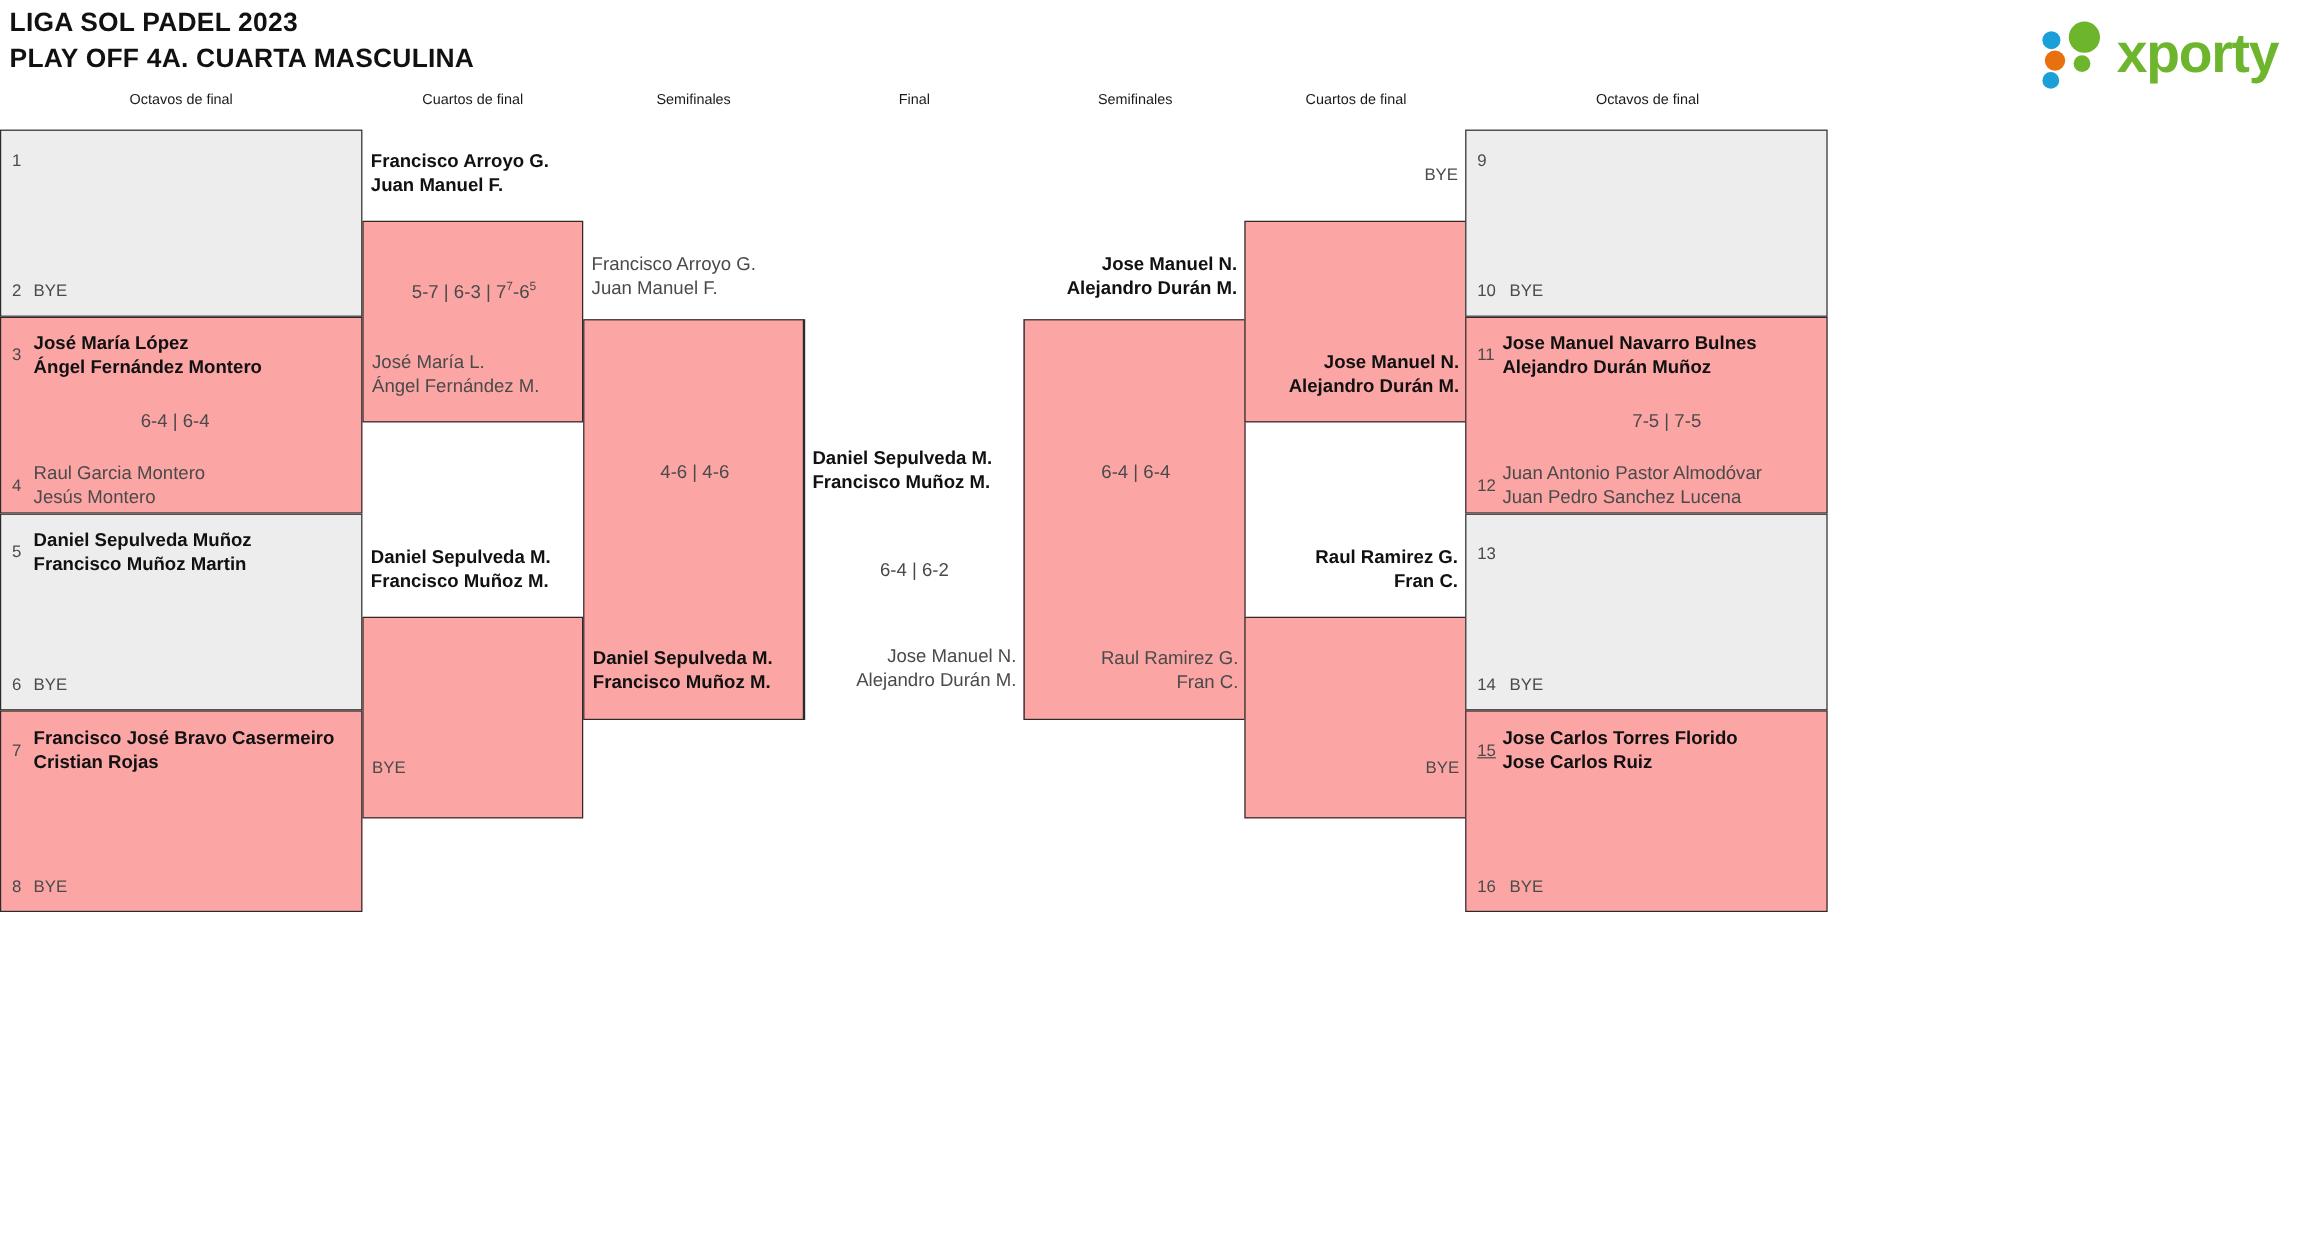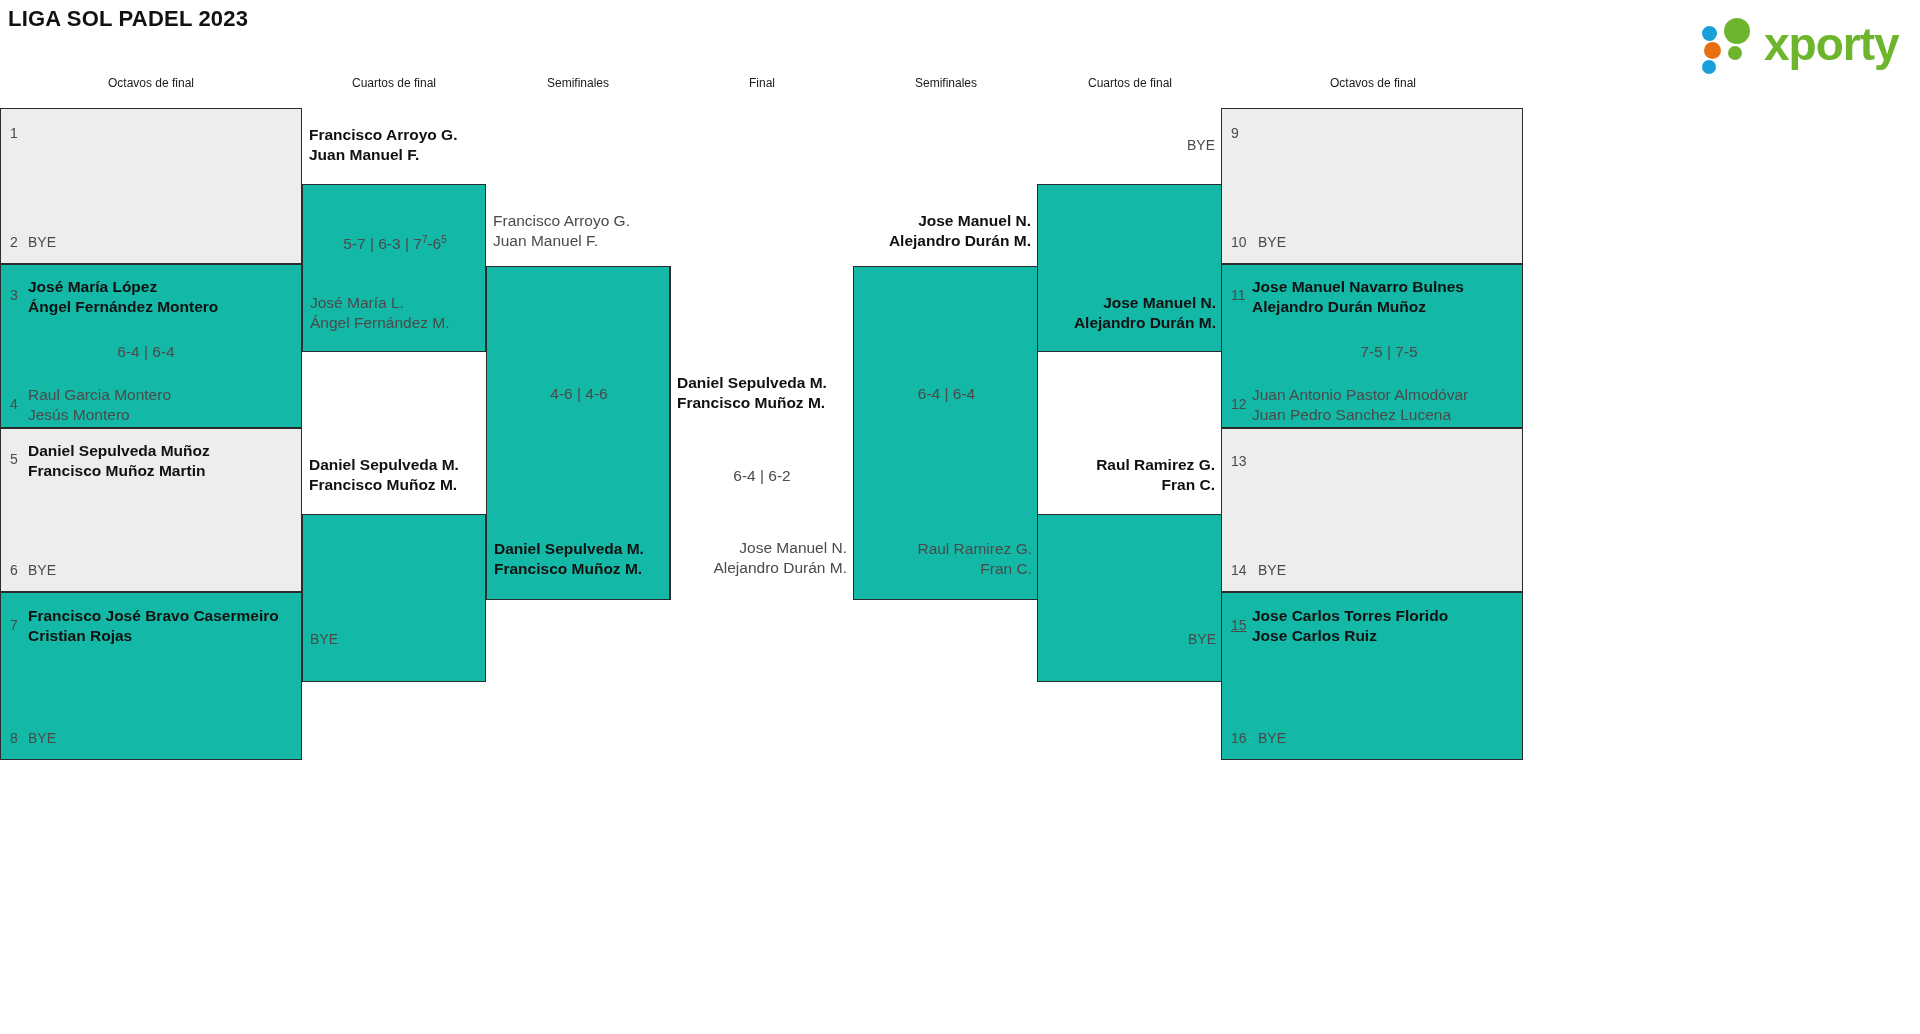--- a/index.html
+++ b/index.html
@@ -33,21 +33,21 @@
   .round-hdr {
     position: absolute; top: 76px;
     font-size: 12px; color: #1a1a1a; text-align: center;
     white-space: nowrap;
   }
 
   
   .mbox {
     position: absolute;
     border: 1px solid #2b2b2b;
-    background: #14b8a6;
+    background: #fca5a5;
   }
   .mbox.shaded { background: #ededed; }
 
   .seed {
     position: absolute;
     font-size: 14px; color: #4a4a4a;
     line-height: 16px; white-space: nowrap;
   }
   .team {
     position: absolute;
@@ -68,20 +68,21 @@
   
   .ln { position: absolute; background: #2b2b2b; }
 </style>
 </head>
 <body>
 
 <div id="root">
 
   <div class="title-block">
     <div class="title-line">LIGA SOL PADEL 2023</div>
+    <div class="title-line">PLAY OFF 4A. CUARTA MASCULINA</div>
   </div>
 
   <div class="logo">
     <div class="logo-dots">
       <div class="dot" style="left:0px;  top:8px;  width:15px; height:15px; background:#1b9fd8;"></div>
       <div class="dot" style="left:22px; top:0px;  width:26px; height:26px; background:#6cb52d;"></div>
       <div class="dot" style="left:2px;  top:24px; width:17px; height:17px; background:#e8700f;"></div>
       <div class="dot" style="left:26px; top:28px; width:14px; height:14px; background:#6cb52d;"></div>
       <div class="dot" style="left:0px;  top:42px; width:14px; height:14px; background:#1b9fd8;"></div>
     </div>

